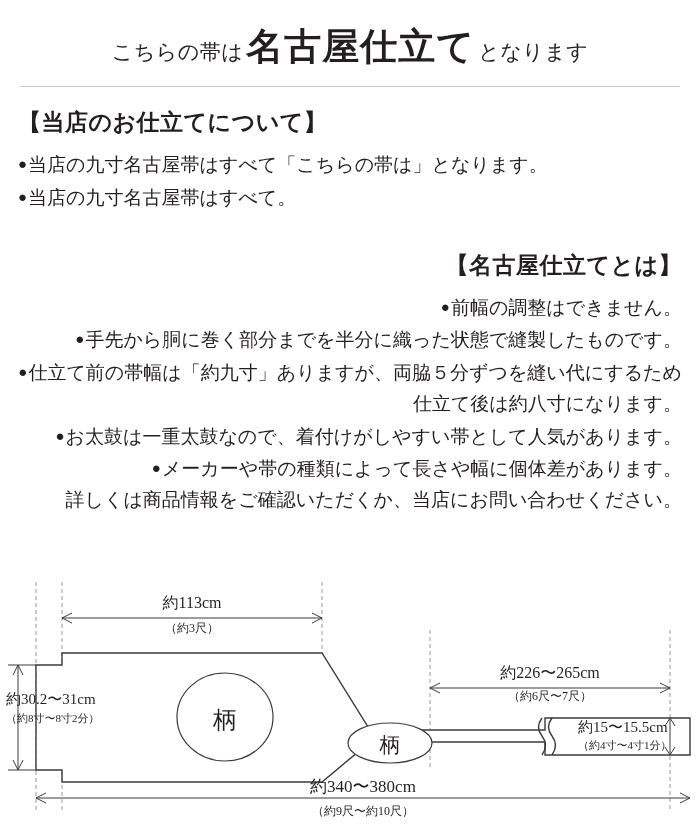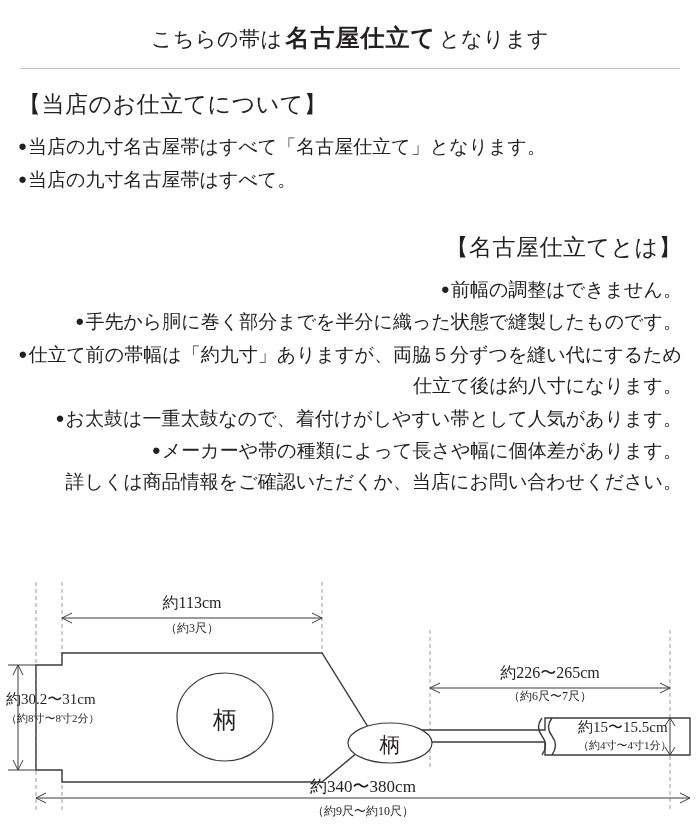--- a/index.html
+++ b/index.html
@@ -20,41 +20,41 @@
   .header {
     padding-top: 22px;
     text-align: center;
     white-space: nowrap;
   }
   .header .small {
     font-size: 21px;
     letter-spacing: 0.5px;
   }
   .header .big {
-    font-size: 24px;
+    font-size: 37px;
     font-weight: bold;
     letter-spacing: 1px;
     padding: 0 3px;
   }
   .header-rule {
     width: 660px;
     margin: 14px auto 0 auto;
     border-top: 1px solid #c9c6c2;
   }
 
   
   .section {
     margin: 0 18px;
   }
   .section.first { margin-top: 20px; }
   .section.second { margin-top: 36px; text-align: right; }
 
   .sec-title {
     font-size: 23px;
-    font-weight: normal;
+    font-weight: bold;
     letter-spacing: 0.5px;
     margin-bottom: 12px;
   }
   .bullet-list {
     list-style: none;
     margin: 0;
     padding: 0;
   }
   .bullet-list li {
     font-size: 19px;
@@ -88,21 +88,21 @@
 <body>
 
 <div class="header">
   <span class="small">こちらの帯は</span><span class="big">名古屋仕立て</span><span class="small">となります</span>
 </div>
 <div class="header-rule"></div>
 
 <div class="section first">
   <div class="sec-title">【当店のお仕立てについて】</div>
   <ul class="bullet-list">
-    <li><span class="dot">●</span><span>当店の九寸名古屋帯はすべて「名古屋仕立て」となります。</span></li>
+    <li><span class="dot">●</span><span>当店の九寸名古屋帯はすべて「こちらの帯は」となります。</span></li>
     <li><span class="dot">●</span><span>当店の九寸名古屋帯はすべて。</span></li>
   </ul>
 </div>
 
 <div class="section second">
   <div class="sec-title">【名古屋仕立てとは】</div>
   <ul class="bullet-list">
     <li><span class="dot">●</span><span>前幅の調整はできません。</span></li>
     <li><span class="dot">●</span><span>手先から胴に巻く部分までを半分に織った状態で縫製したものです。</span></li>
     <li><span class="dot">●</span><span>仕立て前の帯幅は「約九寸」ありますが、両脇５分ずつを縫い代にするため</span><span class="cont">仕立て後は約八寸になります。</span></li>

